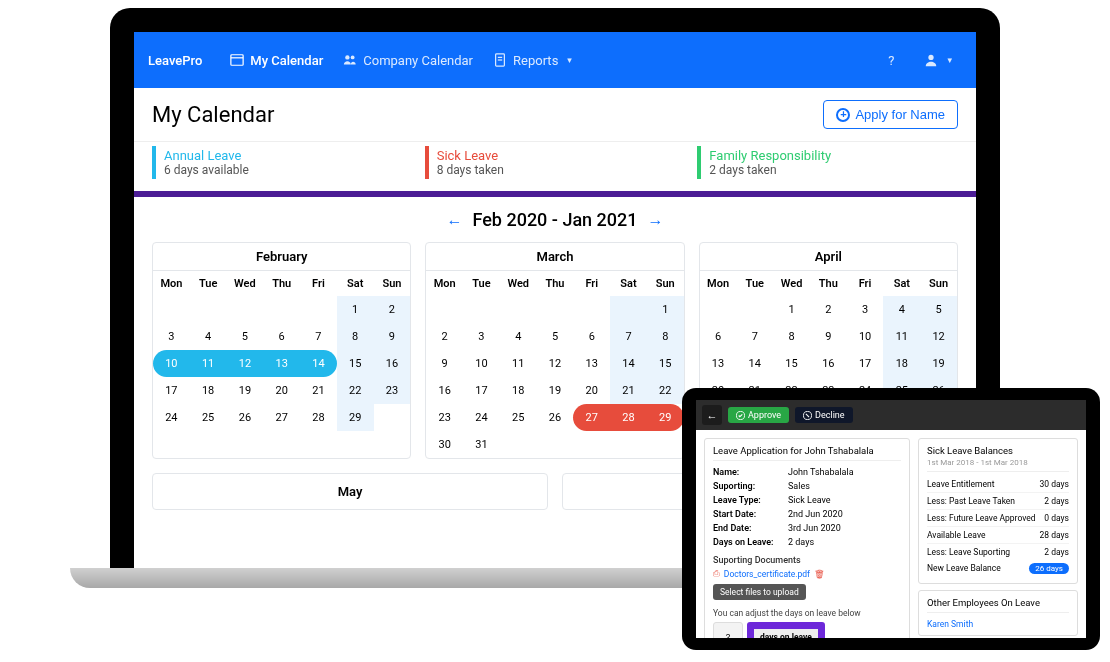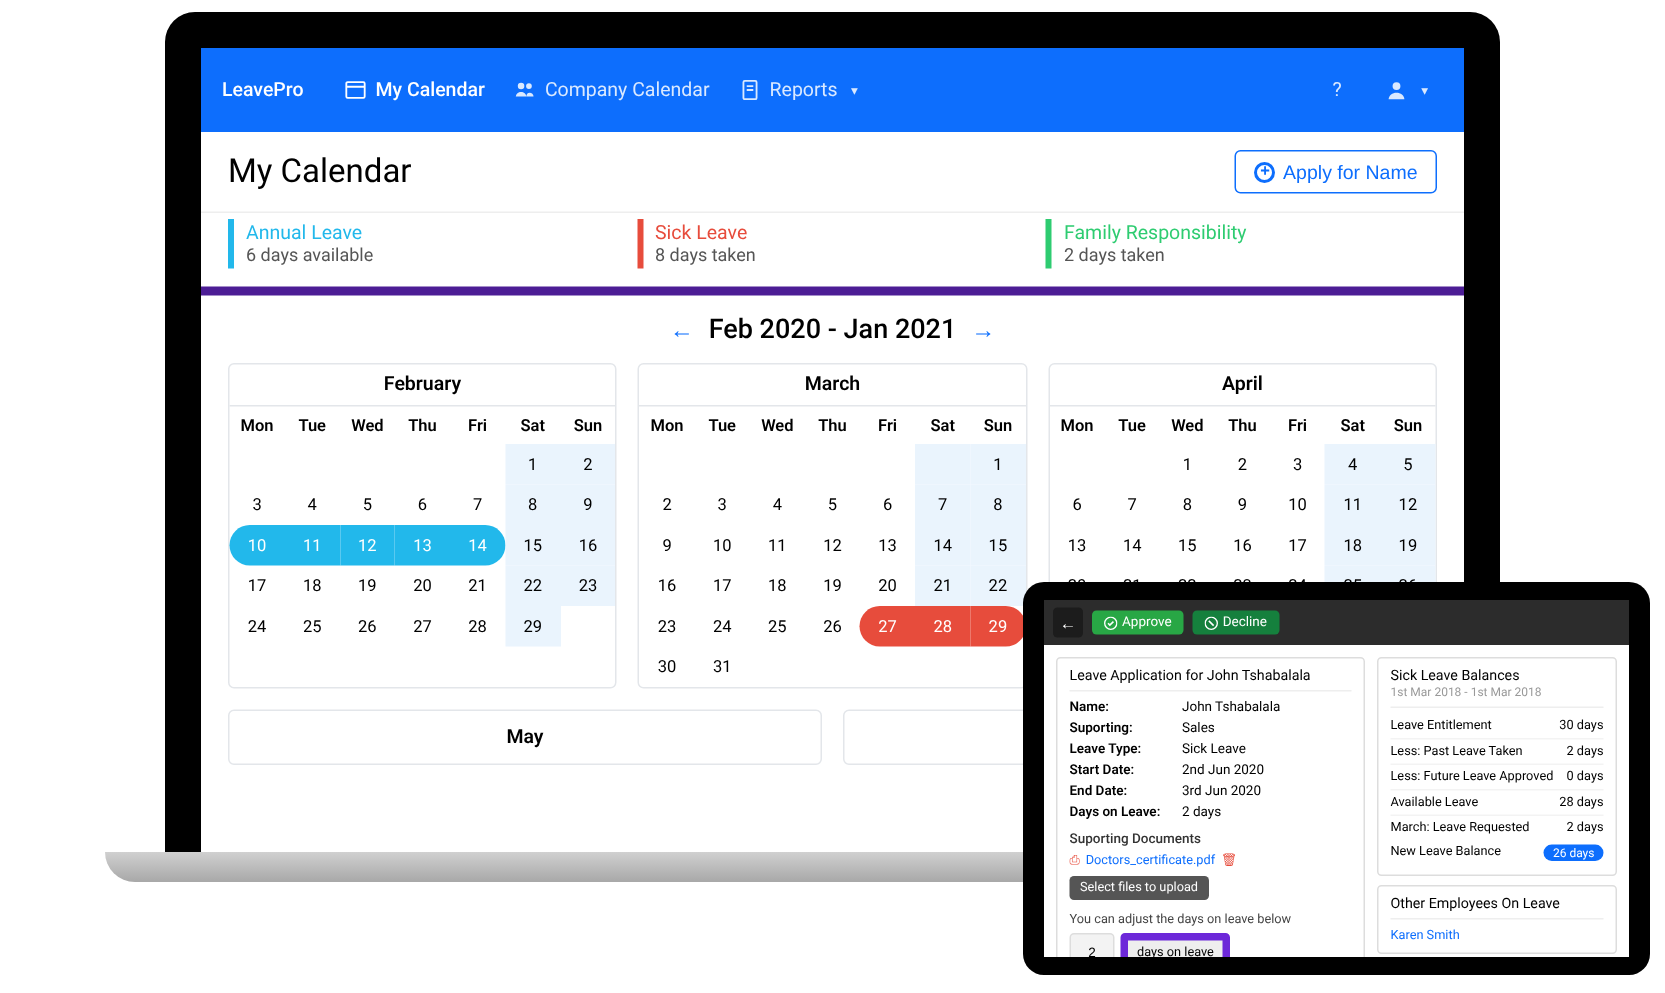--- a/index.html
+++ b/index.html
@@ -50,40 +50,40 @@
 .day.hl-end { border-radius: 0 14px 14px 0; }
 .month-row2 { display: flex; gap: 14px; padding: 14px 18px; }
 .month2 { flex: 1; border: 1px solid #e3e6ea; border-radius: 4px; text-align: center; padding: 10px 0; font-size: 13px; font-weight: 600; }
 
 
 .tablet { position: absolute; top: 388px; left: 682px; width: 418px; height: 262px; background: #000; border-radius: 14px; padding: 12px 14px; }
 .tablet-screen { width: 100%; height: 100%; background: #fff; overflow: hidden; font-size: 9px; }
 .tab-bar { background: #2c2c2c; display: flex; align-items: center; gap: 6px; padding: 5px 6px; }
 .btn-back { background: #1c1c1c; color: #fff; width: 20px; height: 20px; border-radius: 3px; display: flex; align-items: center; justify-content: center; cursor: pointer; font-size: 11px; }
 .btn-approve { background: #28a745; color: #fff; border-radius: 3px; padding: 3px 8px; display: flex; align-items: center; gap: 3px; cursor: pointer; }
-.btn-decline { background: #15803d; color: #fff; border-radius: 3px; padding: 3px 8px; display: flex; align-items: center; gap: 3px; cursor: pointer; }
+.btn-decline { background: #0f172a; color: #fff; border-radius: 3px; padding: 3px 8px; display: flex; align-items: center; gap: 3px; cursor: pointer; }
 .tab-body { display: flex; gap: 8px; padding: 8px; }
 .panel { border: 1px solid #ddd; border-radius: 3px; padding: 6px 8px; }
 .panel-left { flex: 1.2; }
 .panel-right { width: 160px; display: flex; flex-direction: column; gap: 6px; }
 .panel-title { font-size: 9.5px; padding-bottom: 4px; border-bottom: 1px solid #eee; margin-bottom: 4px; }
 .panel-sub { color: #999; font-size: 8px; }
 .kv { display: flex; padding: 2px 0; font-size: 9px; }
 .kv .k { width: 75px; font-weight: 600; }
 .kv .v { flex: 1; }
 .doc-sec { margin-top: 6px; }
 .doc-title { color: #333; font-size: 9px; font-weight: 500; }
 .doc-row { display: flex; align-items: center; gap: 4px; margin: 3px 0; font-size: 8.5px; }
 .doc-link { color: #0d6efd; }
 .doc-trash { color: #e74c3c; }
 .btn-upload { background: #555; color: #fff; border-radius: 3px; padding: 3px 7px; font-size: 8.5px; display: inline-block; cursor: pointer; margin-top: 2px; }
 .adjust-text { font-size: 8.5px; margin-top: 8px; color: #444; }
 .adjust-row { display: flex; gap: 4px; margin-top: 4px; }
 .adjust-input { width: 30px; background: #f3f3f3; border: 1px solid #ddd; border-radius: 3px; text-align: center; padding: 3px; font-size: 9px; }
-.adjust-label { background: #eee; border: 5px solid #6d28d9; border-radius: 3px; padding: 3px 6px; font-size: 8.5px; }
+.adjust-label { background: #eee; border: 7px solid #6d28d9; border-radius: 3px; padding: 3px 6px; font-size: 8.5px; font-weight: bold; }
 .bal-row { display: flex; justify-content: space-between; padding: 3px 0; font-size: 8.5px; border-bottom: 1px solid #f3f3f3; }
 .bal-row:last-child { border-bottom: none; }
 .badge-blue { background: #0d6efd; color: #fff; border-radius: 8px; padding: 1px 6px; font-size: 8px; }
 .other-emp { color: #0d6efd; font-size: 8.5px; padding-top: 2px; }
 </style>
 </head>
 <body>
 
 <div class="laptop">
   <div class="laptop-screen">
@@ -387,21 +387,21 @@
               </div>
               <div class="bal-row">
                 <span>Less: Future Leave Approved</span>
                 <span>0 days</span>
               </div>
               <div class="bal-row">
                 <span>Available Leave</span>
                 <span>28 days</span>
               </div>
               <div class="bal-row">
-                <span>March: Leave Requested</span>
+                <span>Less: Leave Suporting</span>
                 <span>2 days</span>
               </div>
             </div>
           <div class="bal-row">
             <span>New Leave Balance</span>
             <span class="badge-blue">26 days</span>
           </div>
         </div>
         <div class="panel">
           <div class="panel-title">Other Employees On Leave</div>

